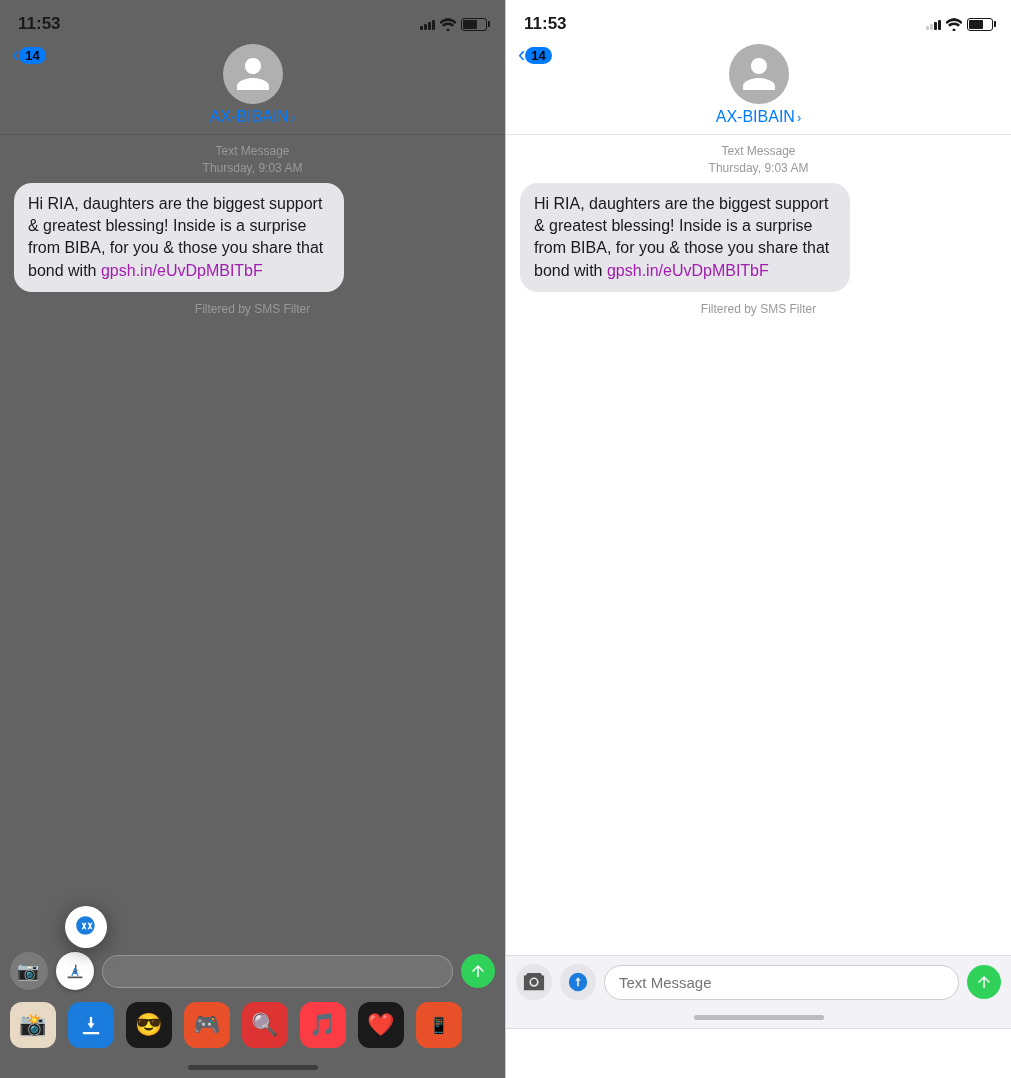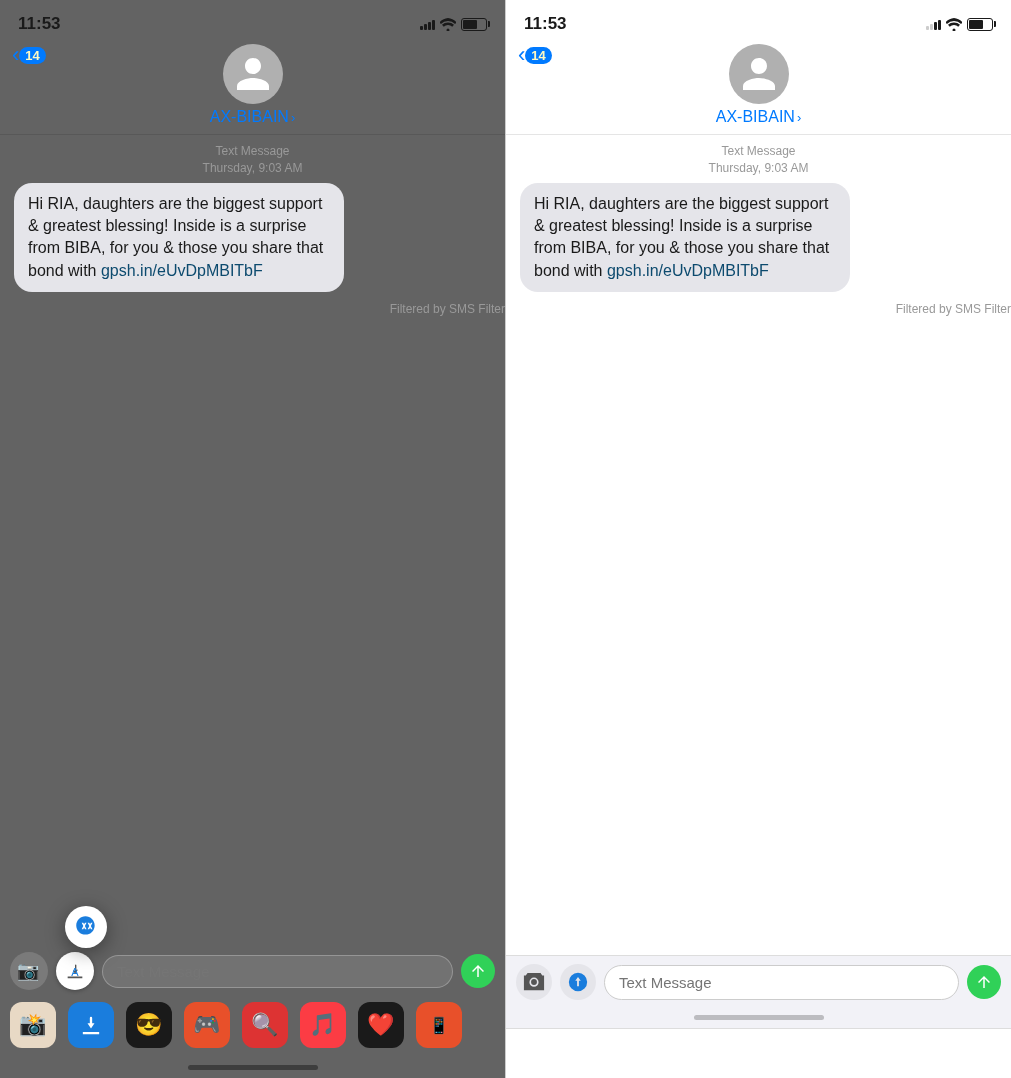--- a/index.html
+++ b/index.html
@@ -110,21 +110,21 @@
     }
 
     .back-chevron {
       font-size: 22px;
       color: #007aff;
       line-height: 1;
     }
 
     .badge {
       background: #007aff;
-      color: #fef9c3;
+      color: #000000;
       border-radius: 10px;
       font-size: 13px;
       font-weight: 600;
       padding: 1px 6px;
       min-width: 22px;
       text-align: center;
     }
 
     .avatar {
       width: 60px;
@@ -177,25 +177,25 @@
       background: #e5e5ea;
       border-radius: 18px;
       padding: 10px 14px;
       max-width: 330px;
       font-size: 16px;
       line-height: 1.4;
       color: #1a1a1a;
     }
 
     .message-bubble .link {
-      color: #0c4a6e;
+      color: #a21caf;
     }
 
     .sms-filter {
-      text-align: right;
+      text-align: center;
       font-size: 12px;
       color: #999;
       margin-top: 10px;
     }
 
     
     .bottom-bar-left {
       background: #636363;
       padding: 8px 10px 6px 10px;
       display: flex;

